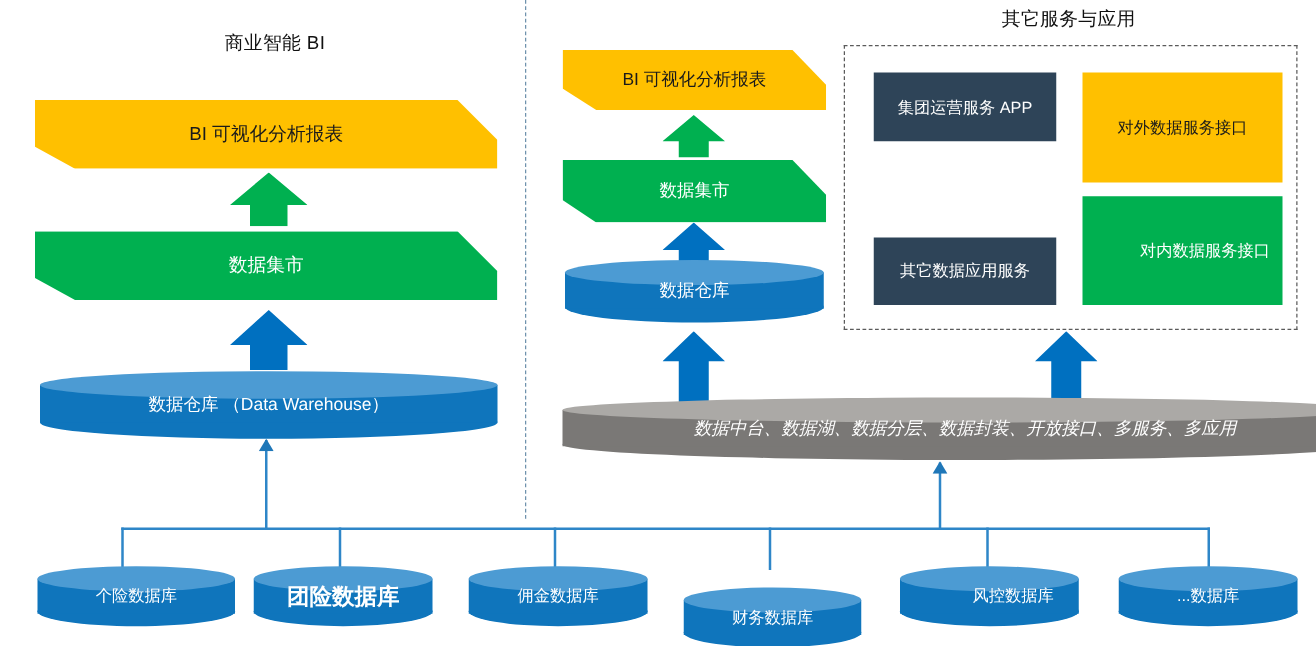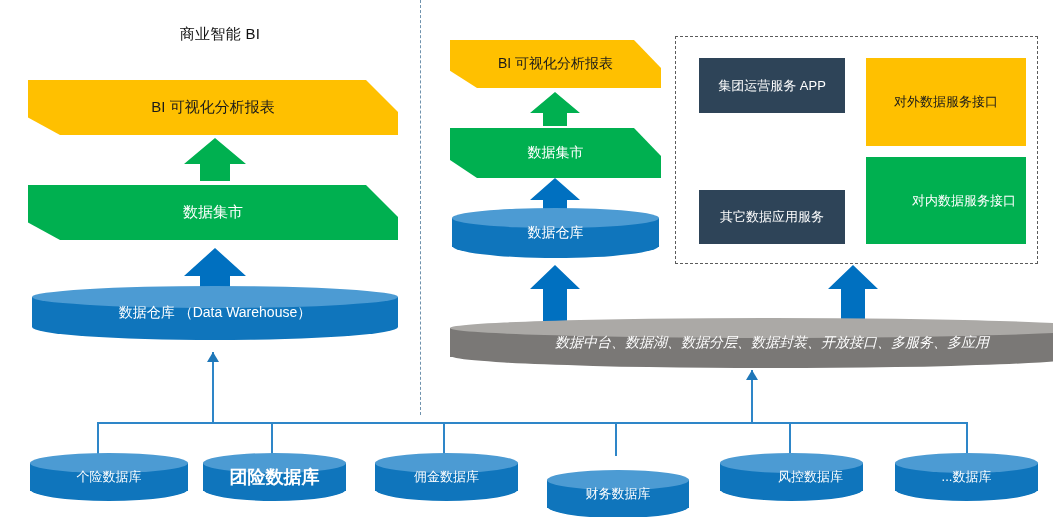--- a/index.html
+++ b/index.html
@@ -104,20 +104,21 @@
   
   .line-h{background:#2E86C8;}
   .line-v{background:#2E86C8;}
 </style>
 </head>
 <body>
 
 <div id="canvas">
 
   <div class="abs sec-title" style="left:100px;top:25px;width:240px;">商业智能 BI</div>
+  <div class="abs sec-title" style="left:730px;top:6px;width:250px;">其它服务与应用</div>
 
   <div class="abs divider" style="left:420px;top:0px;height:415px;"></div>
 
   <div class="abs banner orange" style="left:28px;top:80px;width:370px;height:55px;font-size:15px;
               clip-path:polygon(0 0, 338px 0, 100% 32px, 100% 100%, 32px 100%, 0 68%);">BI 可视化分析报表</div>
 
   <div class="abs uparrow" style="left:184px;top:138px;">
     <svg width="62" height="43" viewBox="0 0 62 43">
       <polygon points="31,0 62,26 46,26 46,43 16,43 16,26 0,26" fill="#00B050"></polygon>
     </svg>
@@ -125,21 +126,21 @@
 
   <div class="abs banner green" style="left:28px;top:185px;width:370px;height:55px;font-size:15px;
               clip-path:polygon(0 0, 338px 0, 100% 32px, 100% 100%, 32px 100%, 0 68%);">数据集市</div>
 
   <div class="abs uparrow" style="left:184px;top:248px;">
     <svg width="62" height="48" viewBox="0 0 62 48">
       <polygon points="31,0 62,28 46,28 46,48 16,48 16,28 0,28" fill="#0070C0"></polygon>
     </svg>
   </div>
 
-  <div class="abs cyl blue" style="left:32px;top:286px;width:366px;height:54px;">
+  <div class="abs cyl blue" style="left:32px;top:297px;width:366px;height:54px;">
     <div class="bottomcap" style="top:28px;height:26px;"></div>
     <div class="body" style="top:11px;height:30px;"></div>
     <div class="top" style="top:0px;height:22px;"></div>
     <div class="label" style="top:16px;height:22px;font-size:14px;">数据仓库 （Data Warehouse）</div>
   </div>
 
   <div class="abs banner orange" style="left:450px;top:40px;width:211px;height:48px;font-size:14px;
               clip-path:polygon(0 0, 184px 0, 100% 28px, 100% 100%, 27px 100%, 0 64%);">BI 可视化分析报表</div>
 
   <div class="abs uparrow" style="left:530px;top:92px;">

